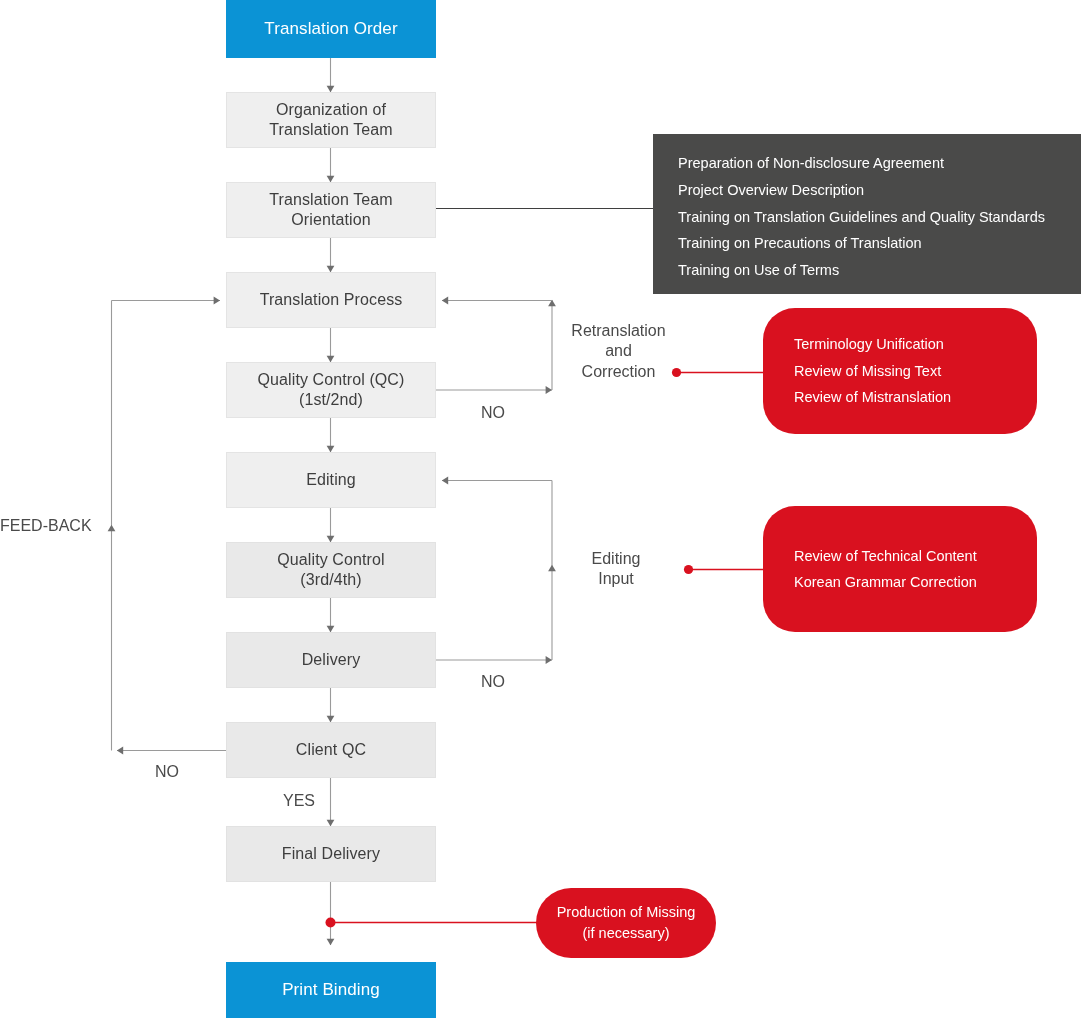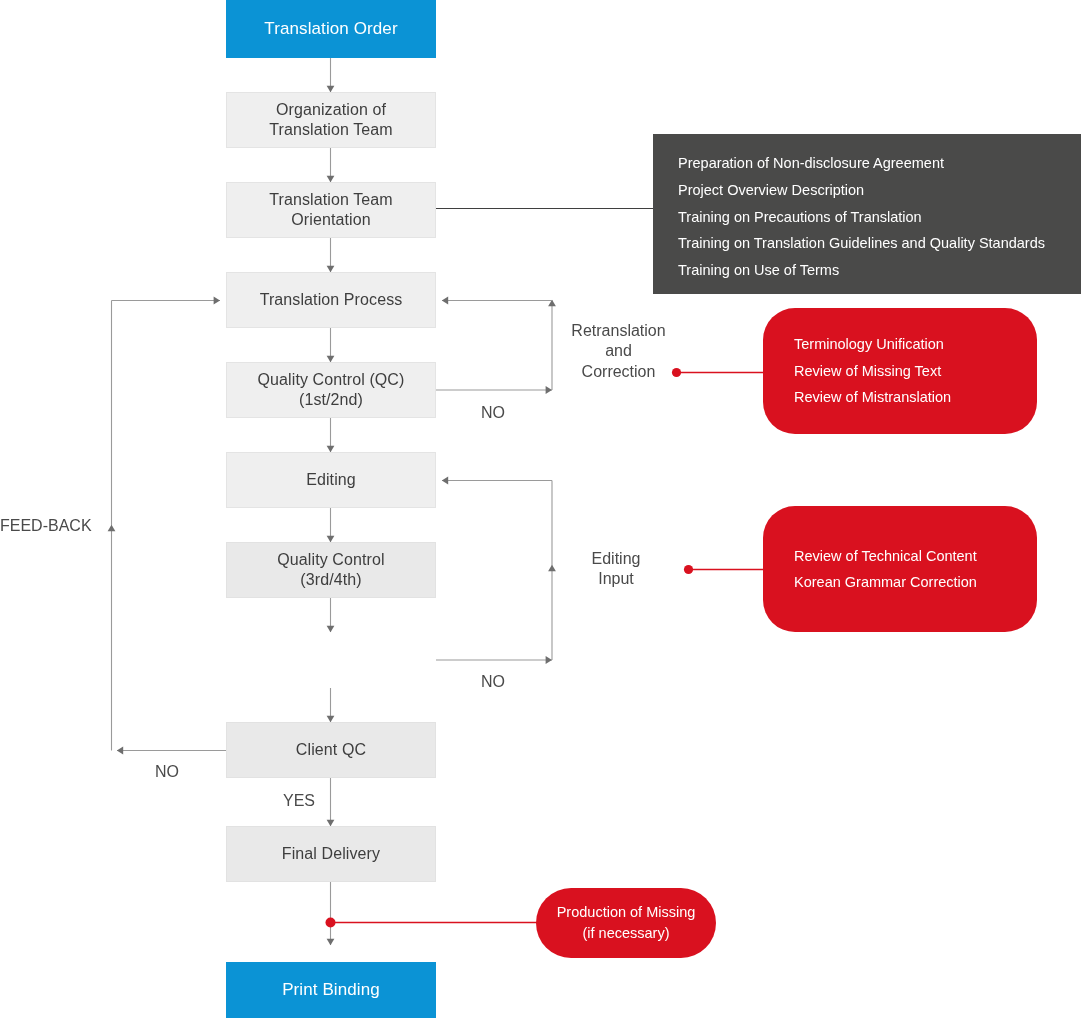--- a/index.html
+++ b/index.html
@@ -174,38 +174,41 @@
 
   <div class="node grey" style="left:226px;top:452px;width:210px;height:56px;">
     <span class="lbl">Editing</span>
   </div>
 
   <div class="node grey-d" style="left:226px;top:542px;width:210px;height:56px;white-space:pre-line;">
     <span class="lbl">Quality Control
 (3rd/4th)</span>
   </div>
 
+  <div class="node grey-d" style="left:226px;top:632px;width:210px;height:56px;">
+    <span class="lbl">Delivery</span>
+  </div>
 
   <div class="node grey-d" style="left:226px;top:722px;width:210px;height:56px;">
     <span class="lbl">Client QC</span>
   </div>
 
   <div class="node grey-d" style="left:226px;top:826px;width:210px;height:56px;">
     <span class="lbl">Final Delivery</span>
   </div>
 
   <div class="node blue" style="left:226px;top:962px;width:210px;height:56px;">
     <span class="lbl">Print Binding</span>
   </div>
 
   <div class="panel-dark" style="left:653px;top:134px;width:428px;height:160px;">
     <div class="row">Preparation of Non-disclosure Agreement</div>
     <div class="row">Project Overview Description</div>
+    <div class="row">Training on Translation Guidelines and Quality Standards</div>
     <div class="row">Training on Precautions of Translation</div>
-    <div class="row">Training on Translation Guidelines and Quality Standards</div>
     <div class="row">Training on Use of Terms</div>
   </div>
 
   <div class="callout-red" style="left:763px;top:308px;width:274px;height:126px;">
     <div class="row">Terminology Unification</div>
     <div class="row">Review of Missing Text</div>
     <div class="row">Review of Mistranslation</div>
   </div>
 
   <div class="callout-red" style="left:763px;top:506px;width:274px;height:126px;">

